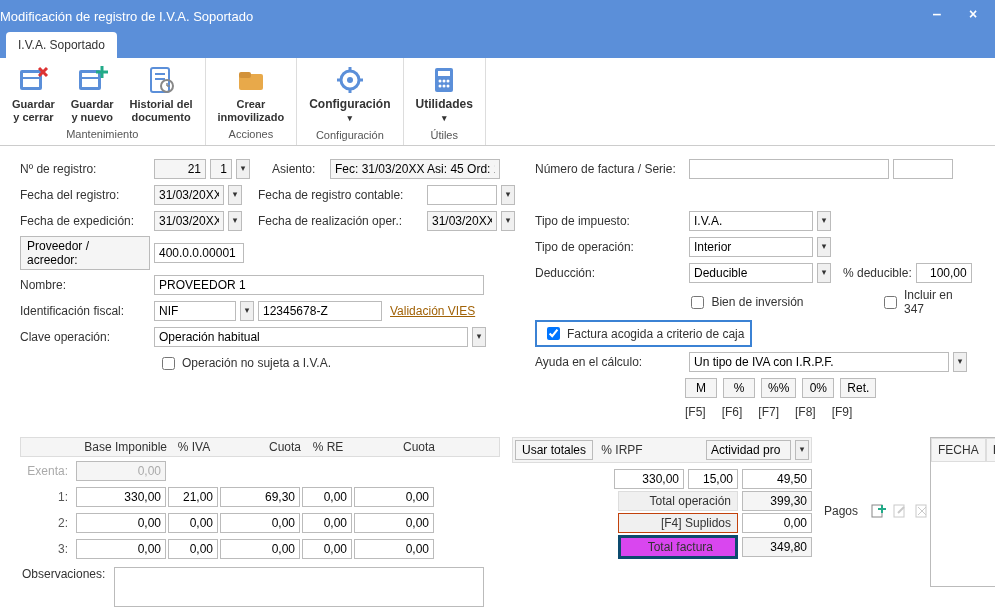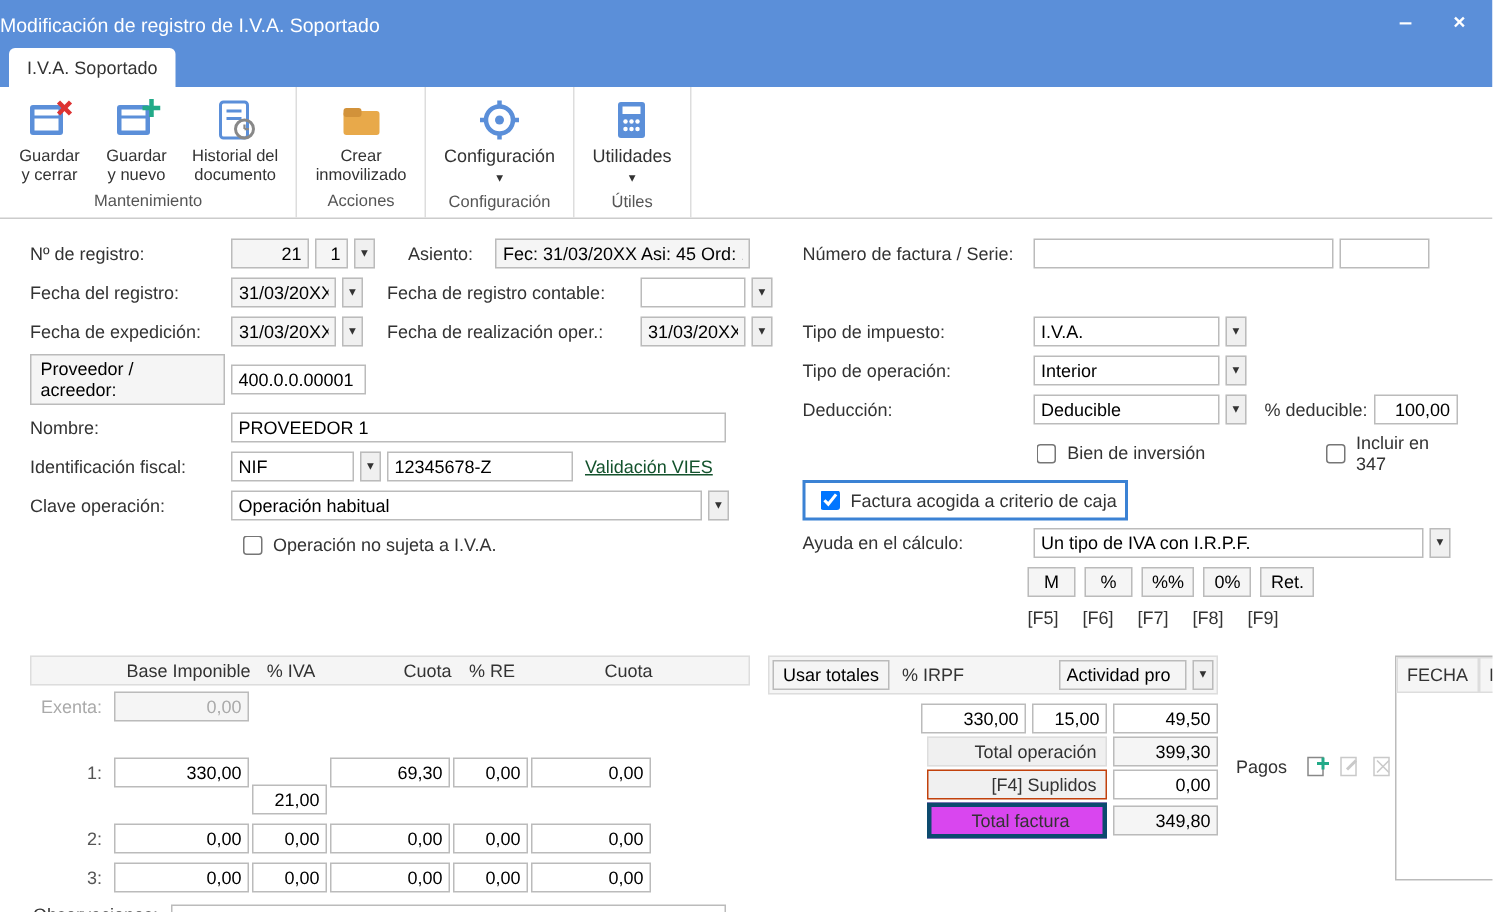--- a/index.html
+++ b/index.html
@@ -8,21 +8,21 @@
 .titlebar .title { font-size: 13px; }
 .titlebar .winbtns { position: absolute; right: 4px; top: 0; display: flex; }
 .titlebar .winbtn { width: 36px; height: 28px; display: flex; align-items: center; justify-content: center; color: #fff; cursor: pointer; font-size: 14px; font-weight: bold; }
 .tabbar { background: #5b8fd9; padding: 0 6px; display: flex; }
 .tab { background: #fff; color: #333; padding: 6px 12px 6px 12px; border-radius: 4px 4px 0 0; font-size: 12px; }
 .ribbon { display: flex; border-bottom: 1px solid #ccc; }
 .ribbon-group { border-right: 1px solid #ddd; padding: 4px 6px 2px 6px; display: flex; flex-direction: column; align-items: center; }
 .ribbon-items { display: flex; gap: 4px; align-items: flex-start; }
 .ribbon-item { display: flex; flex-direction: column; align-items: center; padding: 2px 6px; cursor: pointer; min-width: 54px; }
 .ribbon-item .icon { width: 32px; height: 32px; display: flex; align-items: center; justify-content: center; }
-.ribbon-item .lbl { text-align: center; font-size: 11px; line-height: 13px; margin-top: 2px; }
+.ribbon-item .lbl { text-align: center; font-size: 11px; line-height: 13px; margin-top: 2px; font-weight: bold; }
 .ribbon-group-title { font-size: 11px; color: #555; padding: 2px 4px; }
 .form-area { padding: 12px 20px 6px 20px; display: flex; gap: 20px; }
 .col { flex: 1; }
 .row { display: flex; align-items: center; margin-bottom: 4px; min-height: 22px; gap: 4px;}
 .lbl { font-size: 12px; color: #333; }
 .lbl-w { width: 130px; }
 .lbl-w2 { width: 165px; }
 input[type=text], select { border: 1px solid #bbb; background: #fff; padding: 2px 4px; font-size: 12px; height: 20px; }
 input[type=text]:read-only { background: #f5f5f5; }
 .num { text-align: right; }
@@ -30,21 +30,21 @@
 button.small { padding: 2px 6px; min-width: 32px; }
 .dropdown-btn { display: inline-block; width: 14px; border: 1px solid #bbb; background: #f0f0f0; height: 20px; text-align: center; line-height: 16px; font-size: 9px; cursor: pointer; }
 .checkbox { display: inline-flex; align-items: center; gap: 4px; }
 .checkbox input { width: 13px; height: 13px; }
 .highlight-box { border: 2px solid #3b82d4; padding: 2px 6px; display: inline-flex; align-items: center; gap: 4px; }
 .grid-area { padding: 4px 20px; }
 .grid-header { display: flex; align-items: center; background: #f5f5f5; border: 1px solid #ddd; padding: 2px; gap: 2px; }
 .grid-header .hcell { text-align: center; font-size: 12px; }
 .grid-body .grow { display: flex; align-items: center; padding: 2px; gap: 2px; margin-top: 2px;}
 .grid-body .rlbl { width: 52px; text-align: right; padding-right: 6px; color: #555; font-size: 12px;}
-.link { color: #14532d; text-decoration: underline; cursor: pointer; font-size: 12px; }
+.link { color: #a16207; text-decoration: underline; cursor: pointer; font-size: 12px; }
 .totals-row { display: flex; align-items: center; justify-content: flex-end; gap: 4px; margin-top: 2px; }
 .totals-lbl { text-align: right; width: 120px; padding-right: 4px; font-size: 12px; }
 .payments { border: 1px solid #bbb; flex: 1; display: flex; flex-direction: column; }
 .payments-head { display: flex; }
 .payments-head .phcell { border: 1px solid #ddd; background: #f5f5f5; padding: 4px 6px; font-size: 12px; text-align: center; }
 textarea { border: 1px solid #bbb; font-size: 12px; padding: 2px 4px; resize: none; }
 svg { display: block; }
 </style>
 </head>
 <body>
@@ -299,21 +299,21 @@
         <span class="hcell" style="width:80px;text-align:right">Cuota</span>
       </div>
       <div class="grid-body">
         <div class="grow">
           <span class="rlbl" style="color:#aaa">Exenta:</span>
           <input type="text" readonly="" class="num" style="width: 90px; color: rgb(170, 170, 170);" value="0,00">
         </div>
         <div class="grow">
           <span class="rlbl">1:</span>
           <input type="text" class="num" style="width: 90px;" value="330,00">
-          <input type="text" class="num" style="width: 50px; margin-top: 36px;" value="21,00">
+          <input type="text" class="num" style="width: 50px;" value="21,00">
           <input type="text" class="num" style="width: 80px;" value="69,30">
           <input type="text" class="num" style="width: 50px;" value="0,00">
           <input type="text" class="num" style="width: 80px;" value="0,00">
         </div>
         <div class="grow">
           <span class="rlbl">2:</span>
           <input type="text" class="num" style="width: 90px;" value="0,00">
           <input type="text" class="num" style="width: 50px;" value="0,00">
           <input type="text" class="num" style="width: 80px;" value="0,00">
           <input type="text" class="num" style="width: 50px;" value="0,00">

